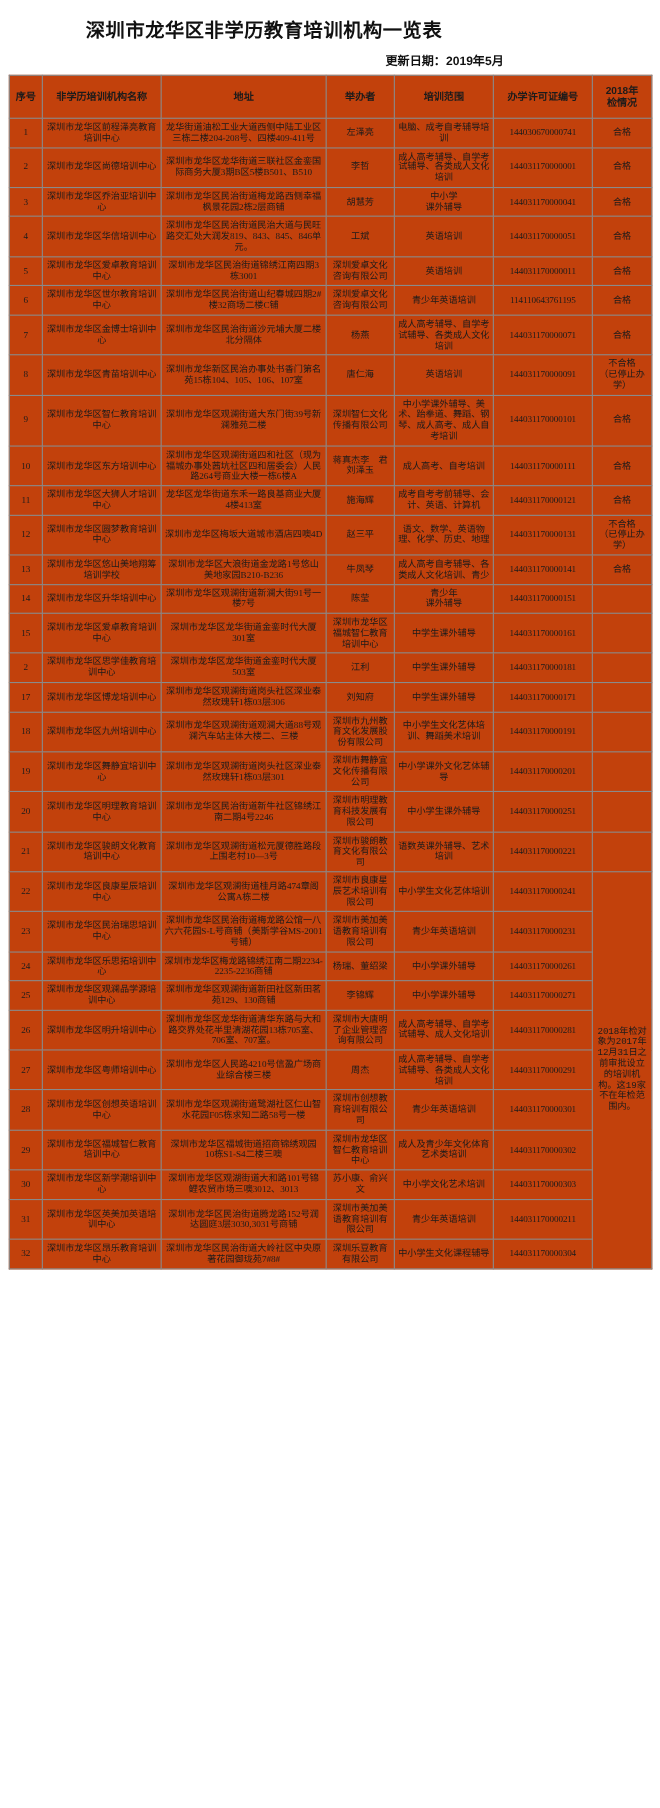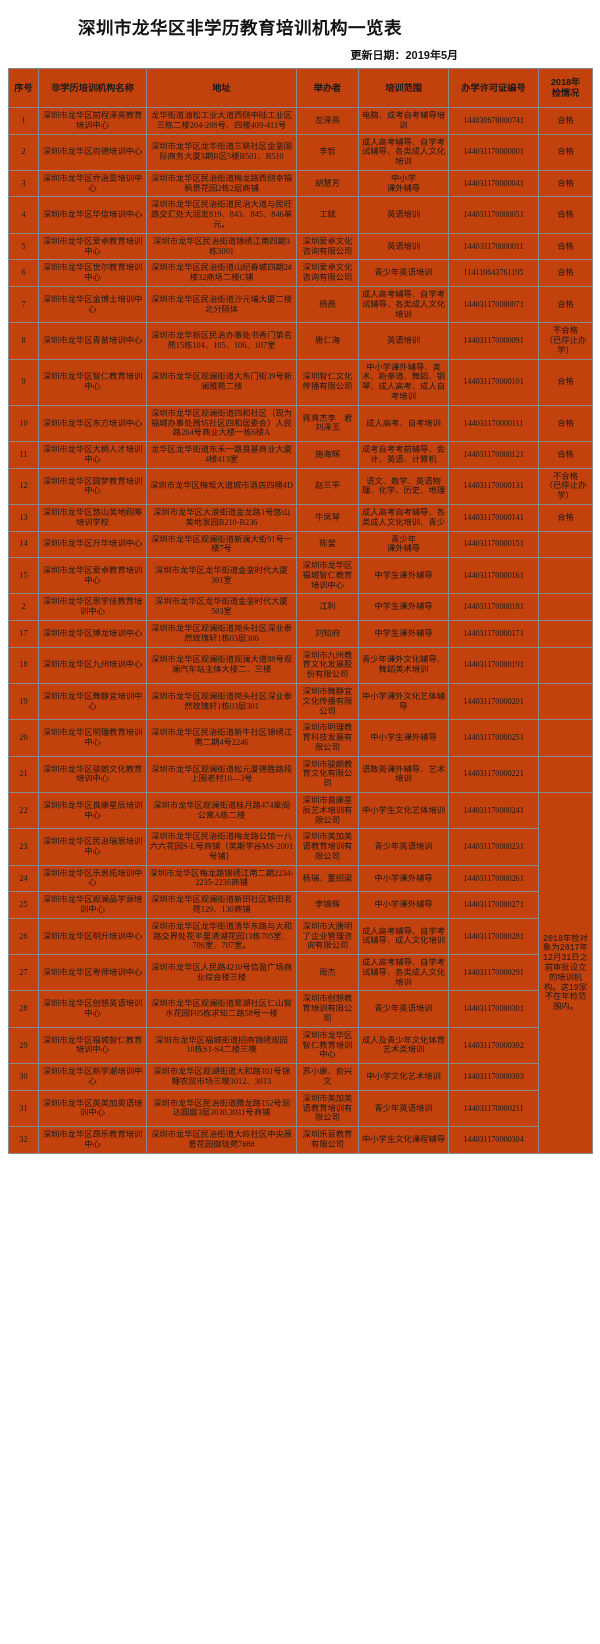--- a/index.html
+++ b/index.html
@@ -278,21 +278,21 @@
           <td class="org">刘知府</td>
           <td class="scope">中学生课外辅导</td>
           <td class="lic">144031170000171</td>
           <td class="chk"></td>
         </tr>
         <tr>
           <td class="idx">18</td>
           <td class="name">深圳市龙华区九州培训中心</td>
           <td class="addr">深圳市龙华区观澜街道观澜大道88号观澜汽车站主体大楼二、三楼</td>
           <td class="org">深圳市九州教育文化发展股份有限公司</td>
-          <td class="scope">青少年课外文化辅导、舞蹈美术培训</td>
+          <td class="scope">中小学生文化艺体培训、舞蹈美术培训</td>
           <td class="lic">144031170000191</td>
           <td class="chk"></td>
         </tr>
         <tr>
           <td class="idx">19</td>
           <td class="name">深圳市龙华区舞静宜培训中心</td>
           <td class="addr">深圳市龙华区观澜街道岗头社区深业泰然玫瑰轩1栋03层301</td>
           <td class="org">深圳市舞静宜文化传播有限公司</td>
           <td class="scope">中小学课外文化艺体辅导</td>
           <td class="lic">144031170000201</td>

